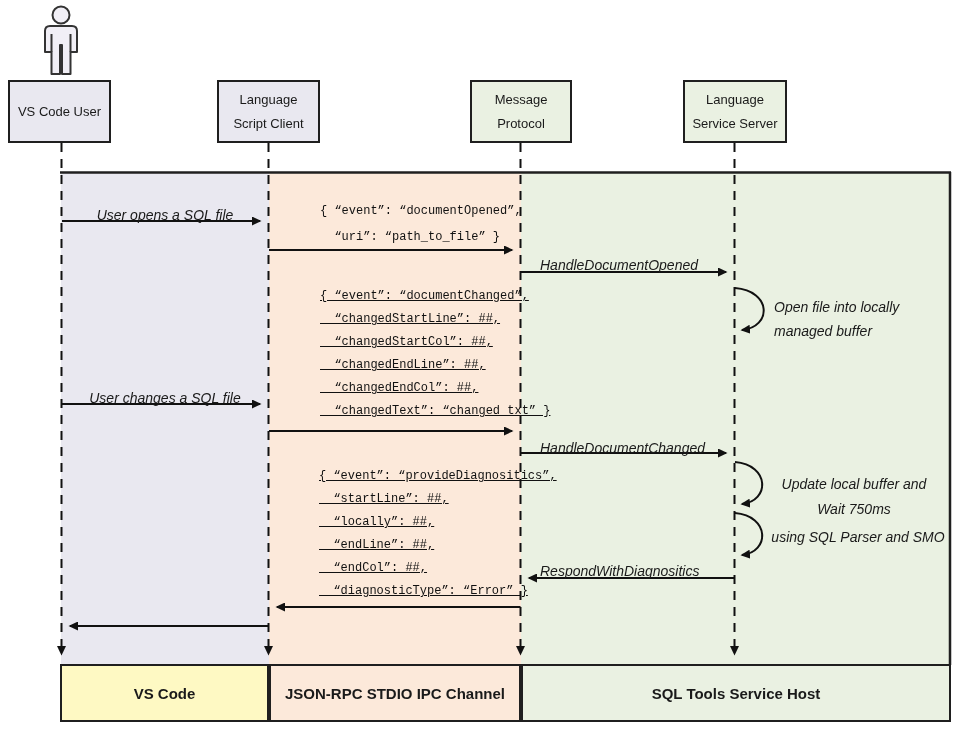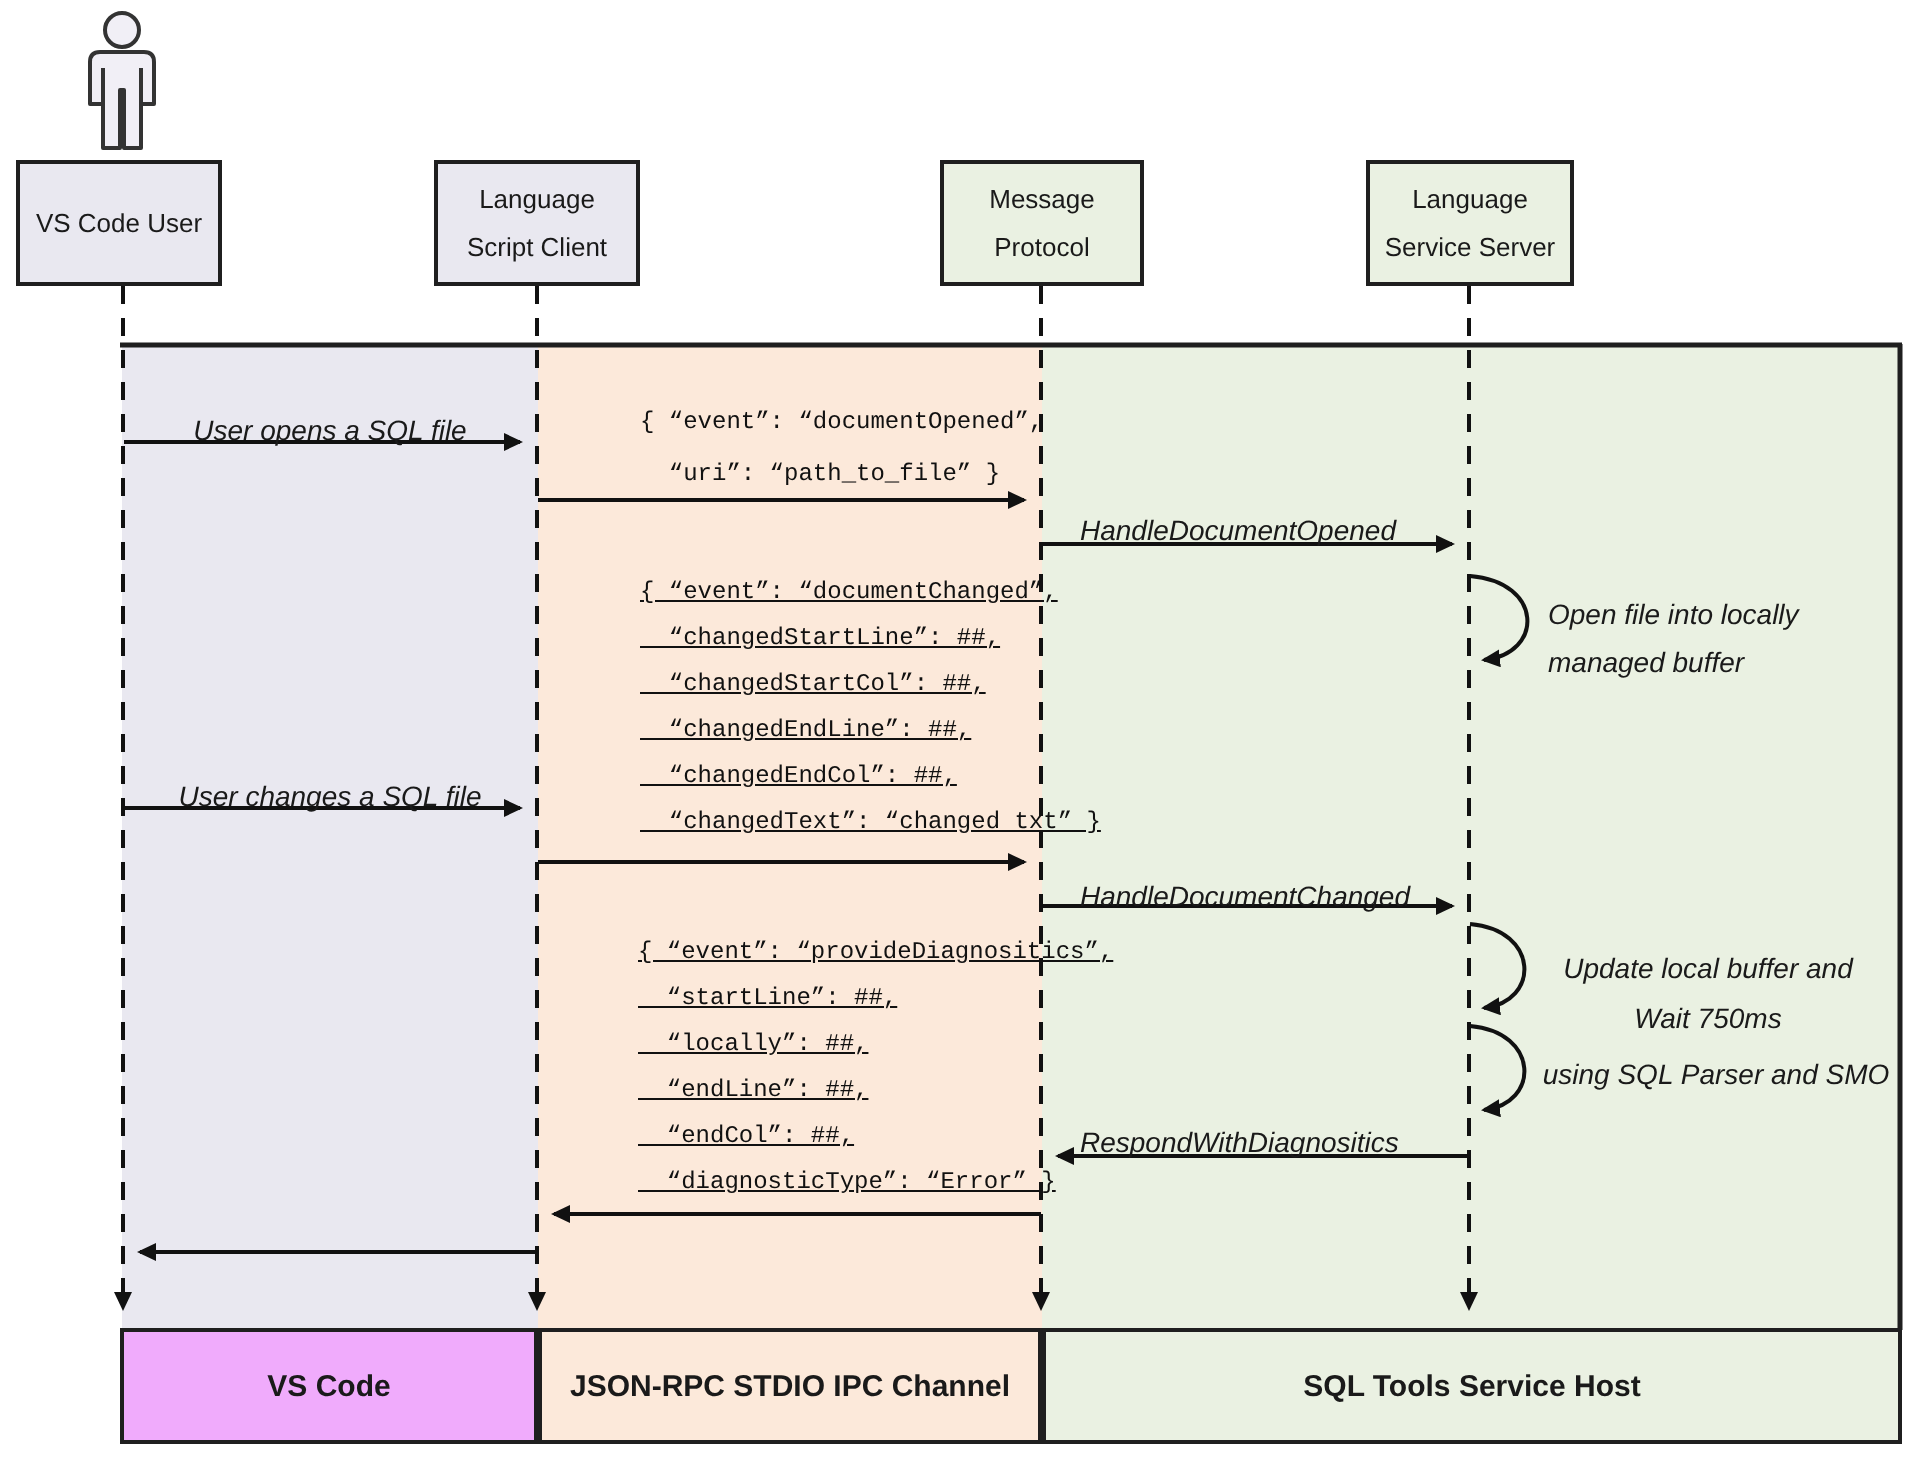--- a/index.html
+++ b/index.html
@@ -130,21 +130,21 @@
   </div>
   <div class="payload lh23 z4" style="left:271px;top:465px;">
     <div>{ “event”: “provideDiagnositics”,</div>
     <div>  “startLine”: ##,</div>
     <div>  “locally”: ##,</div>
     <div>  “endLine”: ##,</div>
     <div>  “endCol”: ##,</div>
     <div>  “diagnosticType”: “Error” }</div>
   </div>
 
-  <div class="bbox z4" style="left: 60px; width: 209px; background-color: #f0abfc;">
+  <div class="bbox z4" style="left: 60px; width: 209px; background-color: #fef9c3;">
     <span>VS Code</span>
   </div>
   <div class="bbox z4" style="left: 269px; width: 252px; background-color: rgb(252, 233, 218);">
     <span>JSON-RPC STDIO IPC Channel</span>
   </div>
   <div class="bbox z4" style="left: 521px; width: 430px; background-color: rgb(234, 241, 226);">
     <span>SQL Tools Service Host</span>
   </div>
 
 </div>

